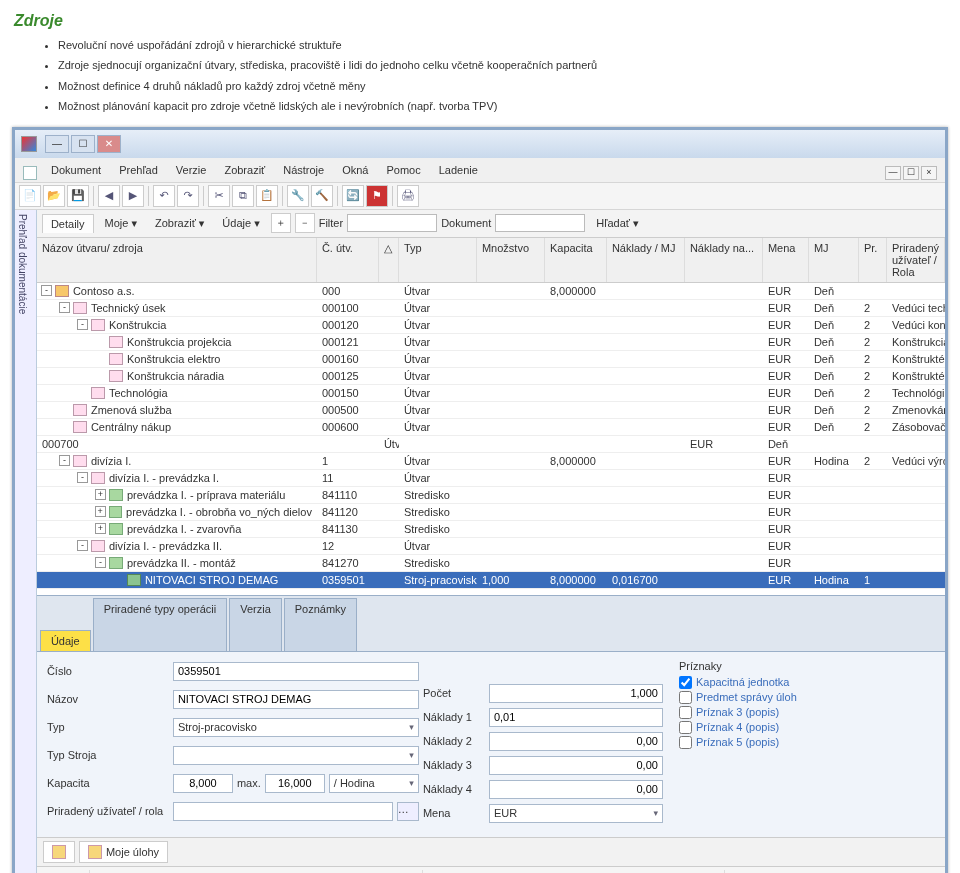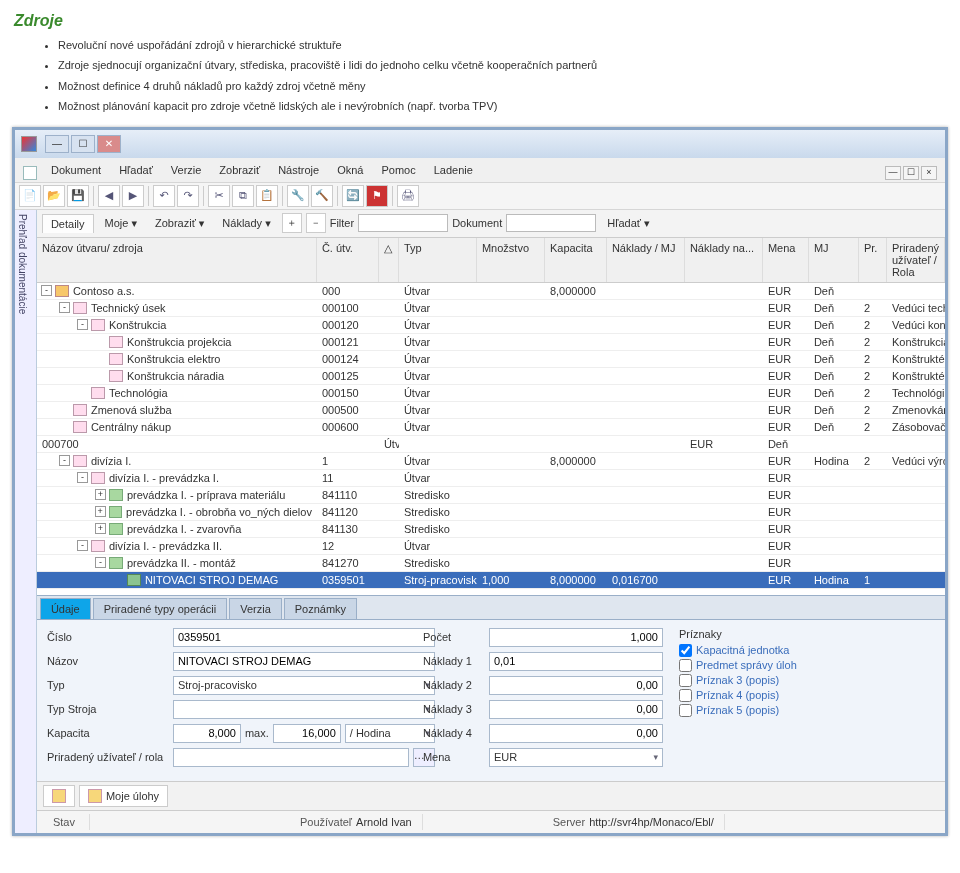--- a/index.html
+++ b/index.html
@@ -48,32 +48,32 @@
 .tree-cell { display:flex; align-items:center; }
 .exp { width:11px; height:11px; border:1px solid #999; margin-right:3px; text-align:center; line-height:9px; font-size:9px; background:#fff; color:#333; }
 .node-icon { width:14px; height:12px; margin-right:4px; display:inline-block; }
 .node-icon.org { background:#f7c76a; border:1px solid #b88; }
 .node-icon.dept { background:#fde; border:1px solid #b9a; }
 .node-icon.wrk { background:#a8d8a0; border:1px solid #7a7; }
 .node-icon.mch { background:#8bc490; border:1px solid #585; }
 
 .bottom-tabs { background:#dfe6ef; border-top:1px solid #9aafc8; display:flex; padding:2px 3px 0; }
 .bottom-tabs .t { padding:4px 10px; border:1px solid #9aafc8; margin-right:2px; background:#c9d6e6; font-size:11px; border-bottom:none; }
-.bottom-tabs .t.active { background:#0ea5e9; }
+.bottom-tabs .t.active { background:#fde047;margin-top:32px; }
 
 .form-panel { background:#f0f4fa; border-top:1px solid #9aafc8; padding:8px 10px 14px; display:flex; gap:16px; }
 .form-col { display:grid; grid-template-columns: 120px 1fr; gap:5px 6px; align-items:center; }
 .form-col.c1 { width: 360px; grid-template-columns: 120px 1fr; }
-.form-col.c2 { width: 240px; grid-template-columns: 60px 1fr; }
+.form-col.c2 { width: 240px; grid-template-columns: 60px 1fr; margin-top: 24px; }
 .form-col label { font-size:11px; }
 .form-col input, .form-col .combo { height:19px; border:1px solid #a9b9cc; background:#fff; padding:0 4px; font-size:11px; width:100%; }
 .form-col .combo { display:flex; align-items:center; justify-content:space-between; }
 .form-col .combo::after { content:"▾"; color:#667; font-size:9px; margin-left:4px; }
 .cap-row { display:flex; gap:4px; align-items:center; }
-.cap-row input { width:68px; text-align:right; }
+.cap-row input { width:60px; text-align:center; }
 .cap-row .unit { width:90px; }
 .priznaky { width:150px; }
 .priznaky .head { font-size:11px; margin-bottom:4px; }
 .priznaky .chk { display:flex; align-items:center; gap:4px; font-size:11px; margin:2px 0; color:#3a6dbb; }
 .priznaky .chk input { width:13px; height:13px; }
 
 .bottombar { background:#f2f2f2; border-top:1px solid #ccc; padding:3px 6px; display:flex; gap:4px; }
 .bottombar .btn { padding:3px 8px; border:1px solid #ccc; background:#fff; font-size:11px; display:flex; gap:4px; align-items:center; }
 .bottombar .ic { width:14px; height:14px; background:#f7d77a; border:1px solid #c9a; }
 
@@ -98,21 +98,21 @@
   <div class="titlebar">
     <div class="app-icon"></div>
     <div class="winbtn">—</div>
     <div class="winbtn">☐</div>
     <div class="winbtn close">✕</div>
   </div>
 
   <div class="menubar">
     <div class="doc-icon"></div>
     <div class="menu-item">Dokument</div>
-    <div class="menu-item">Hľadať</div>
+    <div class="menu-item">Prehľad</div>
     <div class="menu-item">Verzie</div>
     <div class="menu-item">Zobraziť</div>
     <div class="menu-item">Nástroje</div>
     <div class="menu-item">Okná</div>
     <div class="menu-item">Pomoc</div>
     <div class="menu-item">Ladenie</div>
     <div class="right">
       <div class="mb">—</div>
       <div class="mb">☐</div>
       <div class="mb">×</div>
@@ -144,21 +144,21 @@
   </div>
 
   <div class="body-area">
     <div class="side-tab">Prehľad dokumentácie</div>
 
     <div class="content">
       <div class="treebar">
         <div class="tab">Detaily</div>
         <div class="btn">Moje ▾</div>
         <div class="btn">Zobraziť ▾</div>
-        <div class="btn">Náklady ▾</div>
+        <div class="btn">Údaje ▾</div>
         <div class="iconbtn">＋</div>
         <div class="iconbtn">－</div>
         <span>Filter</span>
         <input style="width: 90px;">
         <span>Dokument</span>
         <input style="width: 90px;">
         <div class="btn">Hľadať ▾</div>
       </div>
 
       <div class="grid-head">
@@ -248,21 +248,21 @@
             <div>Deň</div>
             <div>2</div>
             <div>Konštrukcia Proj</div>
           </div>
           <div class="row">
             <div class="tree-cell" style="padding-left: 58px;">
               <span style="width: 14px; display: inline-block;"></span>
               <span class="node-icon dept"></span>
               <span>Konštrukcia elektro</span>
             </div>
-            <div>000124</div>
+            <div>000160</div>
             <div></div>
             <div>Útvar</div>
             <div></div>
             <div></div>
             <div></div>
             <div></div>
             <div>EUR</div>
             <div>Deň</div>
             <div>2</div>
             <div>Konštruktéri Elektro</div>

